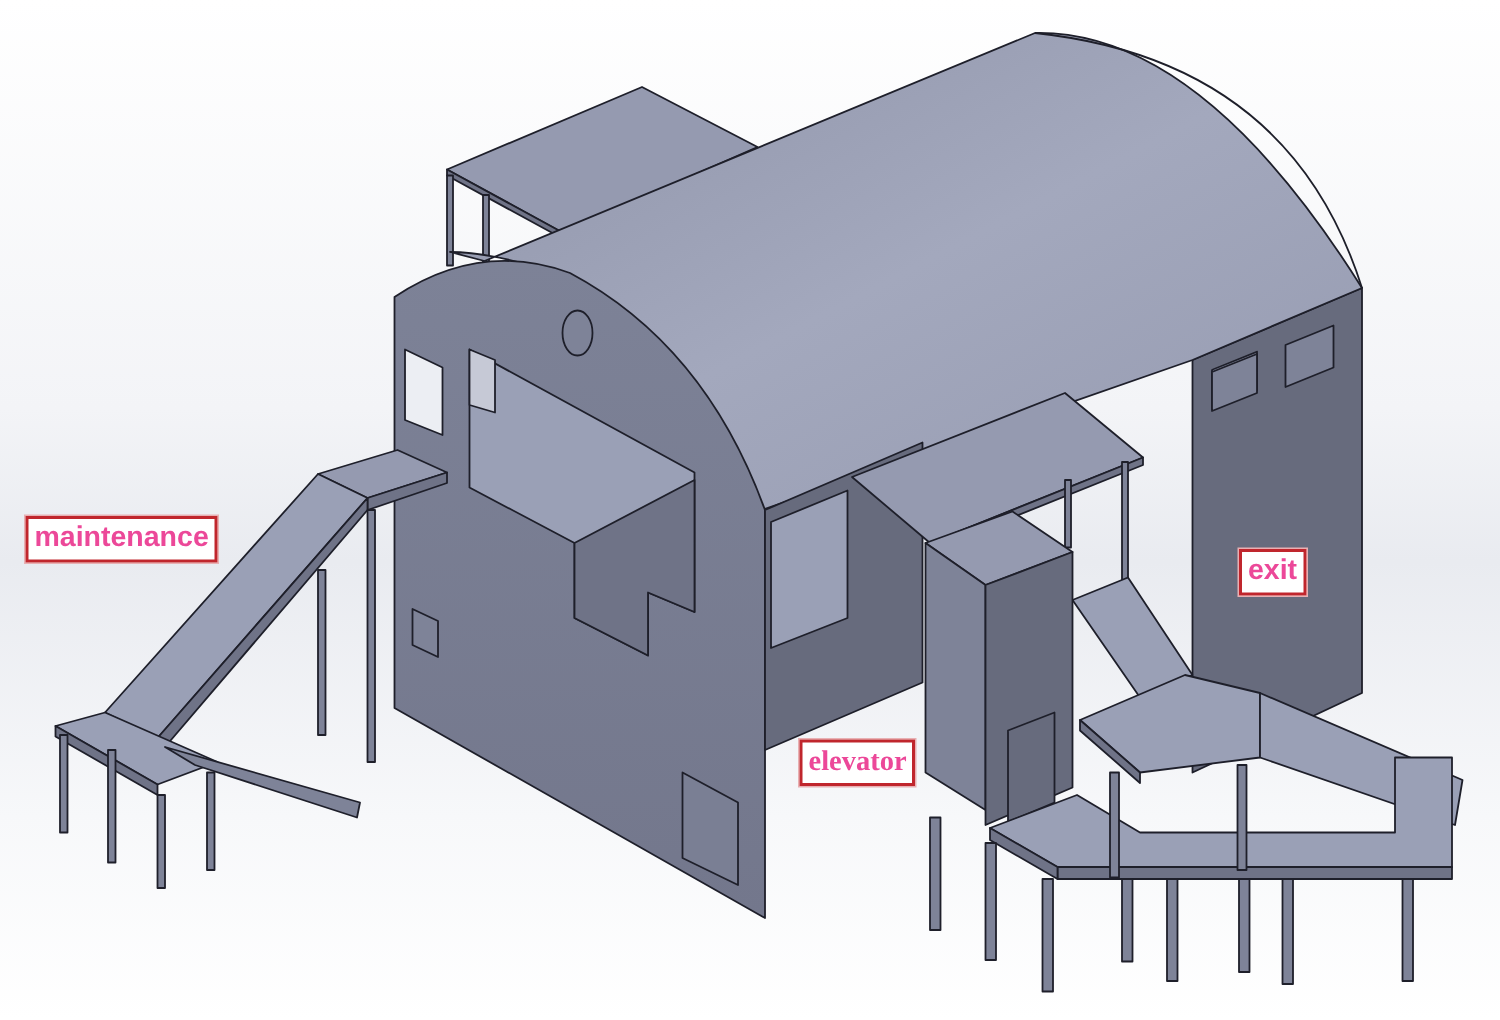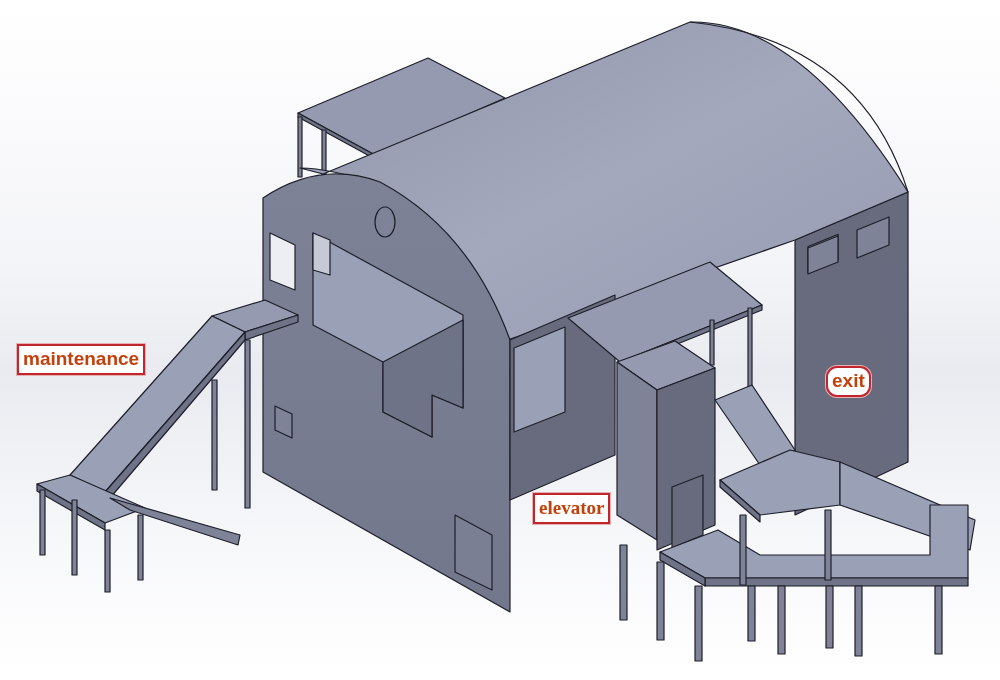--- a/index.html
+++ b/index.html
@@ -7,31 +7,31 @@
     width: 1000px; height: 680px; overflow: hidden; position: relative;
     background: linear-gradient(180deg, #ffffff 0%, #f3f4f7 40%, #e9ebf0 55%, #f7f8fa 80%, #ffffff 100%);
     font-family: "Liberation Sans", sans-serif;
   }
   #scene { position: absolute; left: 0; top: 0; width: 1000px; height: 680px; }
   .label {
     position: absolute;
     background: #ffffff;
     border: 2px solid #c0262d;
     box-shadow: 0 0 0 1px #e8b0b3;
-    color: #c2410c;
+    color: #ec4899;
     font-family: "Liberation Sans", sans-serif;
     font-weight: bold;
     font-size: 19px;
     line-height: 22px;
     padding: 2px 4px 3px 4px;
     white-space: nowrap;
   }
   #lbl-maintenance { left: 17px; top: 344px; }
   #lbl-elevator { left: 533px; top: 493px; font-family: Liberation Serif, serif; }
-  #lbl-exit { left: 826px; top: 366px; border-radius: 11px; }
+  #lbl-exit { left: 826px; top: 366px; }
 </style>
 </head>
 <body>
 
 <svg id="scene" viewBox="0 0 1000 680" xmlns="http://www.w3.org/2000/svg">
   <defs>
     <linearGradient id="roofGrad" x1="0" y1="0" x2="1" y2="1">
       <stop offset="0" stop-color="#8f94a9"></stop>
       <stop offset="0.5" stop-color="#a3a8bd"></stop>
       <stop offset="1" stop-color="#959ab0"></stop>

